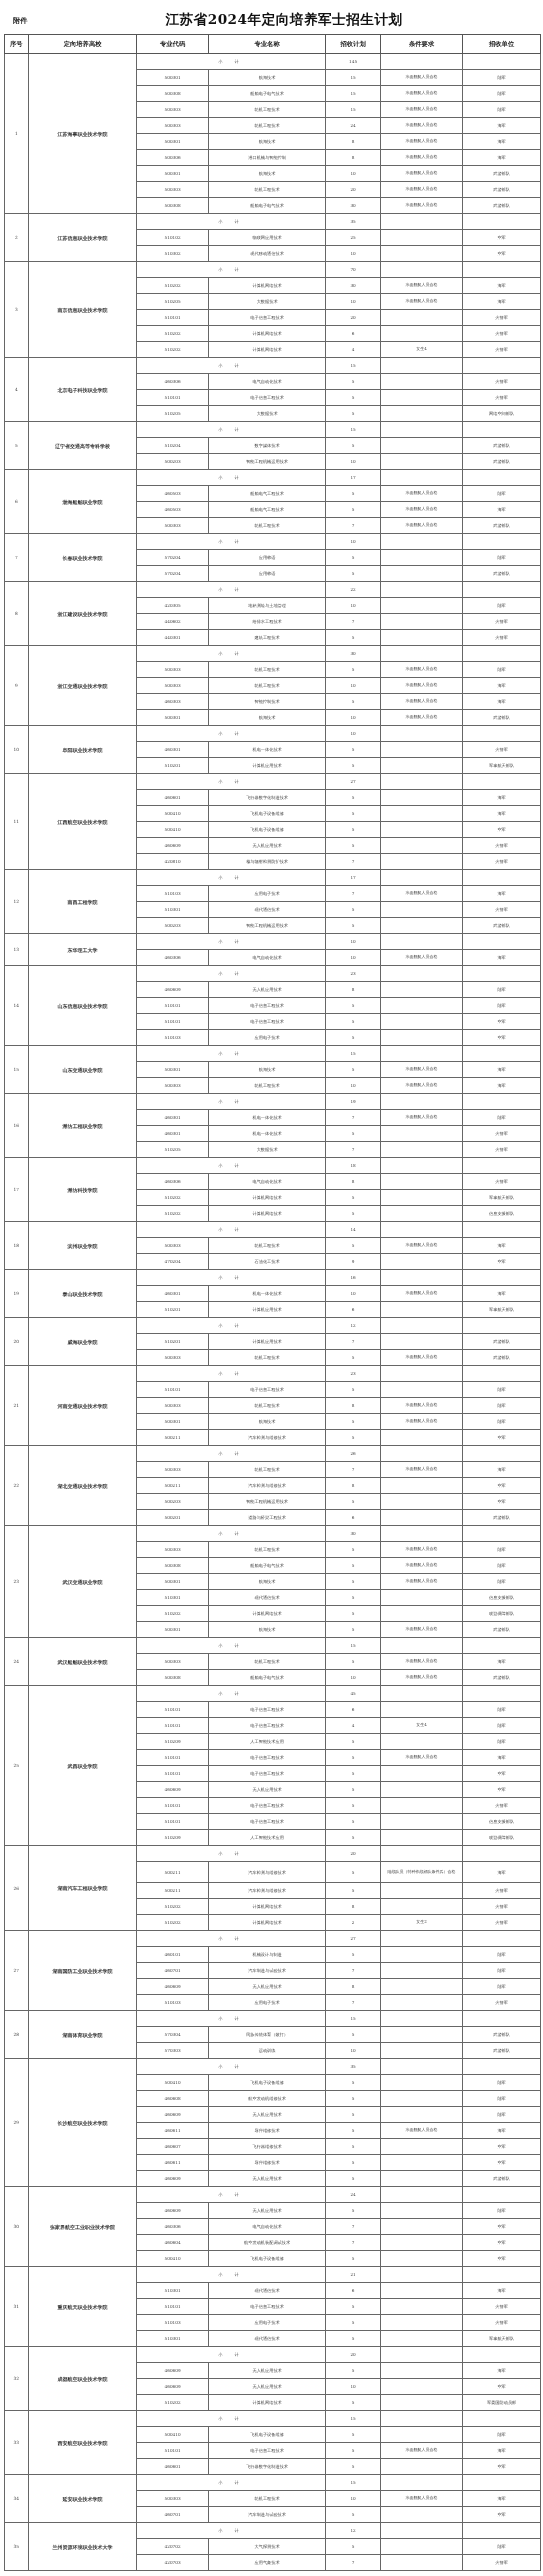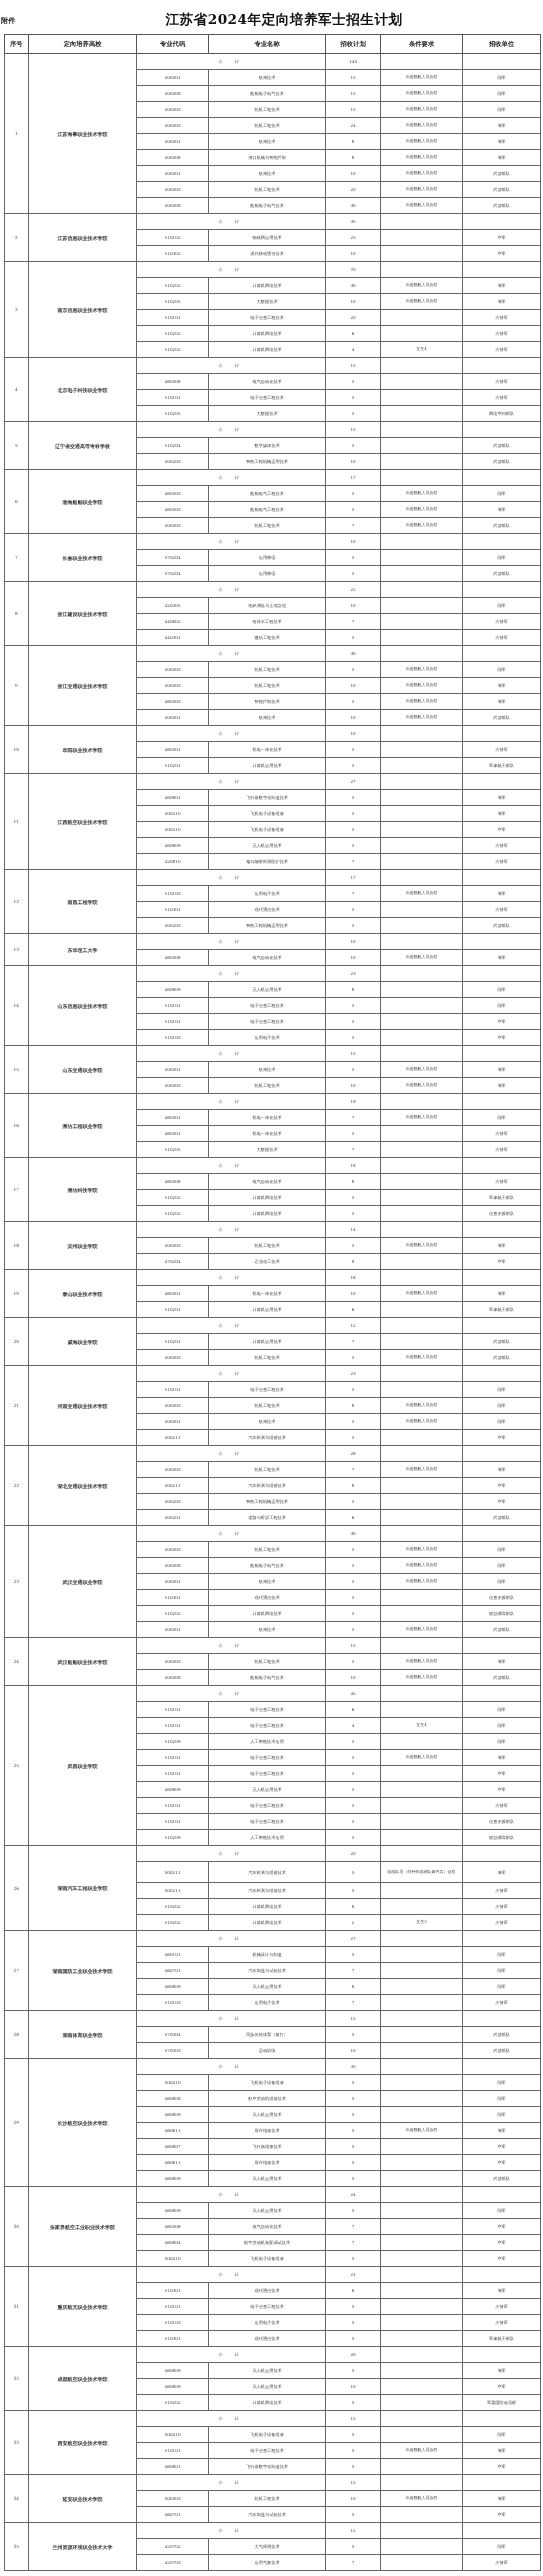--- a/index.html
+++ b/index.html
@@ -1,19 +1,19 @@
 <!DOCTYPE html>
 <html style="font-size:14.5px"><head>
 <meta charset="utf-8">
 <style>
   html, body { margin: 0; padding: 0; background: #ffffff; }
   body { width: 544px; font-family: "DejaVu Serif", "Liberation Serif", serif; color: #333; }
   .page { width: 544px; position: relative; padding-top: 5.4px; }
   .top { position: relative; height: 29px; }
-  .attach { position: absolute; left: 1px; top: 11px; font-family: "DejaVu Sans", sans-serif; font-size: 7.2px; font-weight: bold; color: #222; }
+  .attach { position: absolute; left: 13px; top: 11px; font-family: "DejaVu Sans", sans-serif; font-size: 7.2px; font-weight: bold; color: #222; }
   .title { position: absolute; left: 0; right: 0; top: 5.4px; text-align: center; font-size: 13.6px; font-weight: bold; color: #111; letter-spacing: 0.5px; padding-left: 24px; }
   table { border-collapse: collapse; margin-left: 3.6px; width: 536px; table-layout: fixed; }
   col.c0 { width: 24.5px; } col.c1 { width: 108px; } col.c2 { width: 72px; } col.c3 { width: 117px; }
   col.c4 { width: 55px; } col.c5 { width: 82px; } col.c6 { width: 78px; }
   th { font-family: "DejaVu Sans", sans-serif; font-size: 6.3px; font-weight: bold; color: #222; border: 0.9px solid #555; height: 18px; padding: 0; }
   td { border: 0.9px solid #666; font-size: 4.2px; text-align: center; padding: 0; height: 15px; color: #444; line-height: 1.2; }
   td.seq { font-size: 4.3px; }
   td.school { font-family: "DejaVu Sans", sans-serif; font-weight: bold; font-size: 5px; color: #333; }
   td.sub { letter-spacing: 5.4px; }
   td.cond { font-size: 4px; }

